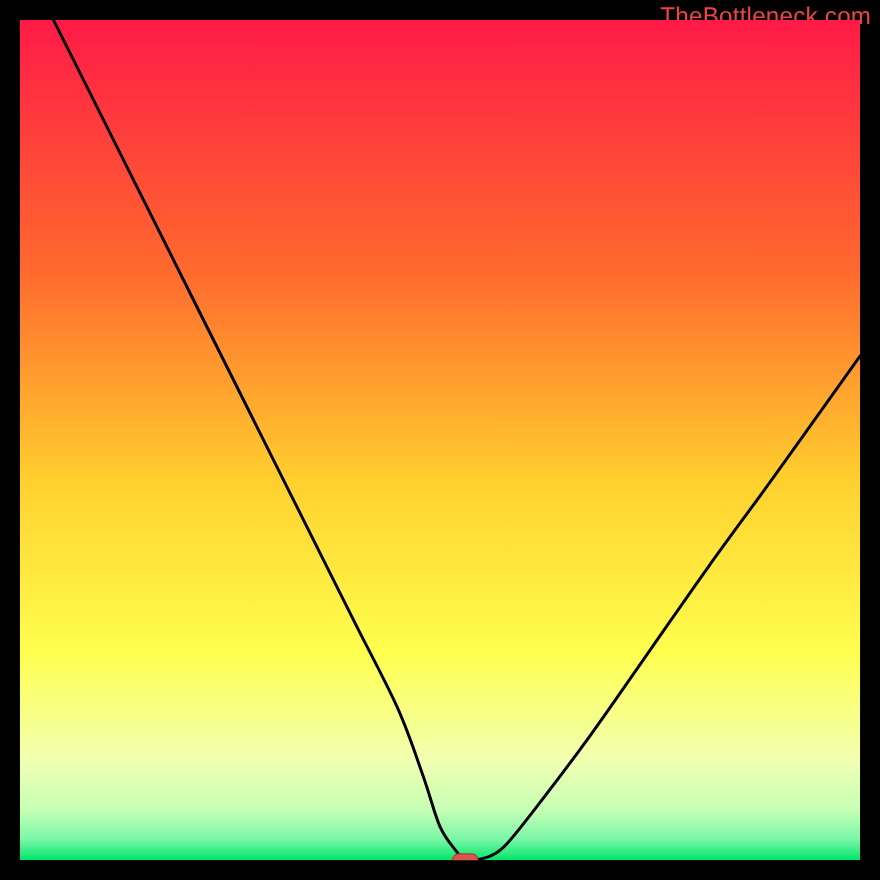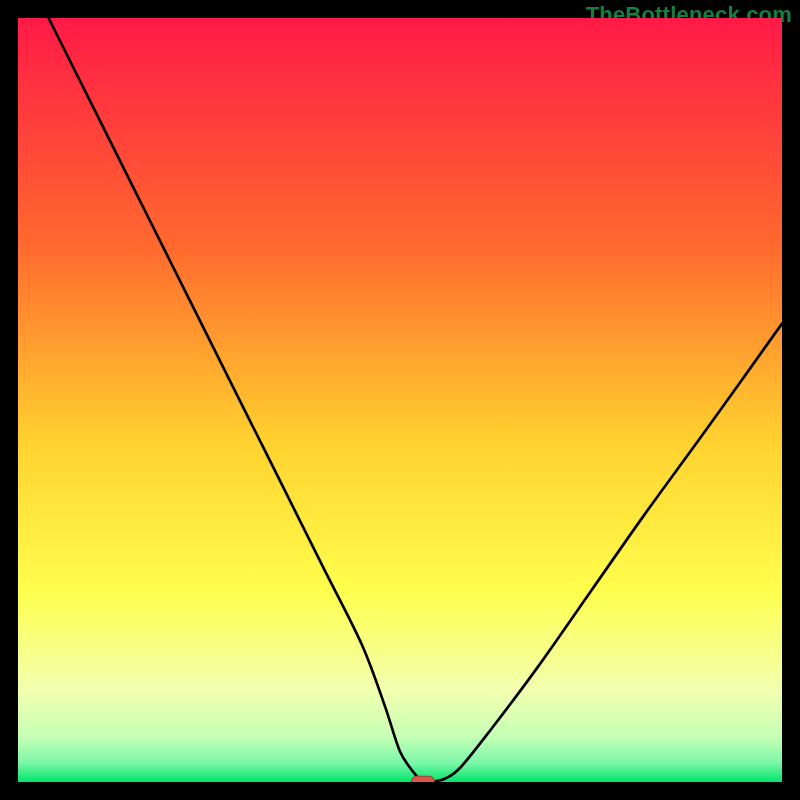--- a/index.html
+++ b/index.html
@@ -21,23 +21,23 @@
     position: absolute;
     left: 18px;
     top: 18px;
     width: 764px;
     height: 764px;
   }
   .watermark {
     position: absolute;
     top: 2px;
     right: 8px;
-    color: #15803d;
+    color: #ef4444;
     font-size: 22px;
-    font-weight: 700;
+    font-weight: 400;
     letter-spacing: 0.2px;
     user-select: none;
   }
 </style>
 </head>
 <body>
 
 <div class="wrap">
   <div class="watermark">TheBottleneck.com</div>
   <svg class="plot" viewBox="0 0 100 100" preserveAspectRatio="none">

